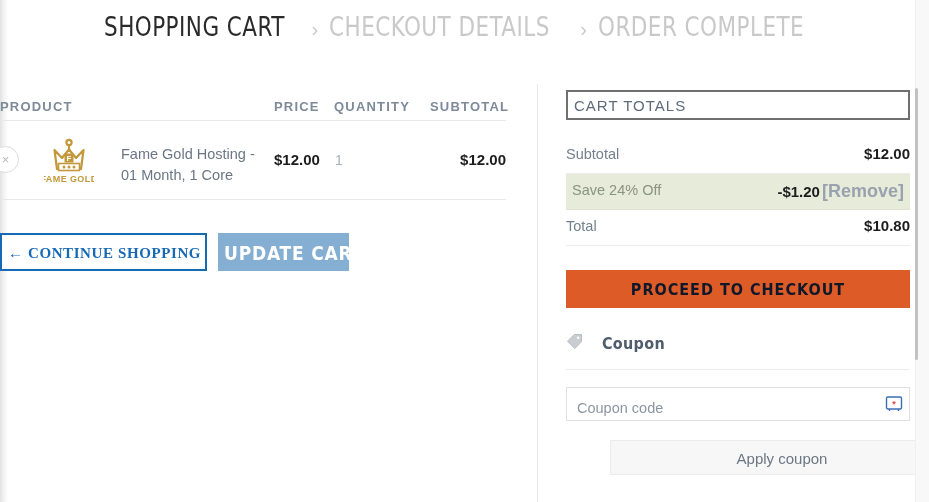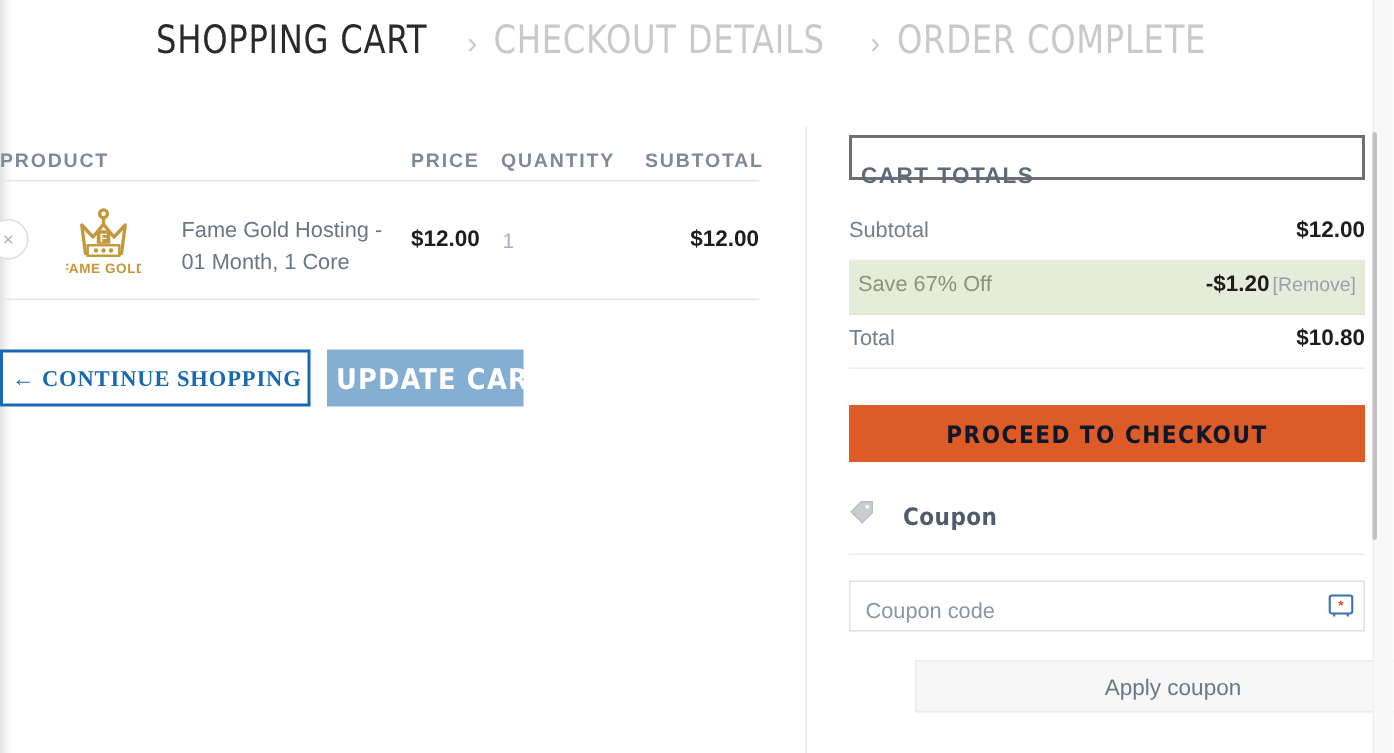--- a/index.html
+++ b/index.html
@@ -213,26 +213,25 @@
     height: 30px;
     border: 2px solid #6f6f6f;
     box-sizing: border-box;
     background: #ffffff;
   }
   .totals-heading {
     position: absolute;
     left: 6px;
     top: 5px;
     font-size: 15px;
-    font-weight: bold;
+    font-weight: normal;
     letter-spacing: 1px;
     color: #5d6b7a;
     text-transform: uppercase;
     font-family: "Liberation Sans", sans-serif;
-    margin-top: 12px;
   }
   .total-row {
     position: relative;
     height: 35px;
     border-bottom: 1px solid #ececec;
   }
   .total-row.first { margin-top: 18px; }
   .total-row.discount {
     background: #e6ebda;
     border-bottom: 1px solid #dde3d0;
@@ -249,22 +248,22 @@
     position: absolute;
     right: 0;
     top: 7px;
     font-size: 15px;
     font-weight: bold;
     color: #1d1d1d;
     white-space: nowrap;
   }
   .total-row.discount .tr-value { right: 6px; }
   .tr-remove {
-    font-size: 13px;
-    font-weight: normal;
+    font-size: 18px;
+    font-weight: bold;
     color: #9aa3ad;
     cursor: pointer;
     margin-left: 2px;
     margin-top: 48px;
   }
 
   .btn-checkout {
     position: absolute;
     left: 566px;
     top: 270px;
@@ -442,21 +441,21 @@
     <div class="totals-heading-box">
       <span class="totals-heading">CART TOTALS</span>
     </div>
 
     <div class="total-row first">
       <span class="tr-label">Subtotal</span>
       <span class="tr-value">$12.00</span>
     </div>
 
     <div class="total-row discount">
-      <span class="tr-label">Save 67% Off</span>
+      <span class="tr-label">Save 24% Off</span>
       <span class="tr-value">
         <span>-$1.20</span><span class="tr-remove">[Remove]</span>
       </span>
     </div>
 
     <div class="total-row">
       <span class="tr-label">Total</span>
       <span class="tr-value">$10.80</span>
     </div>
   </div>

